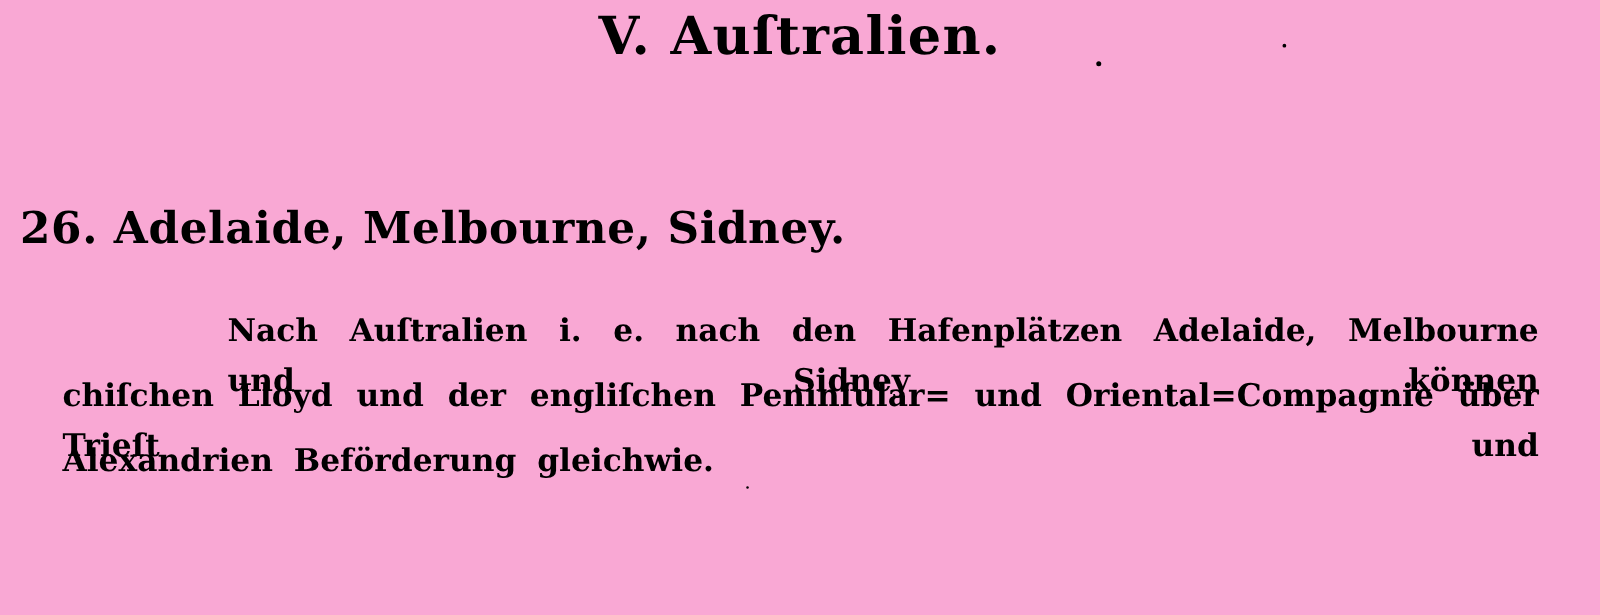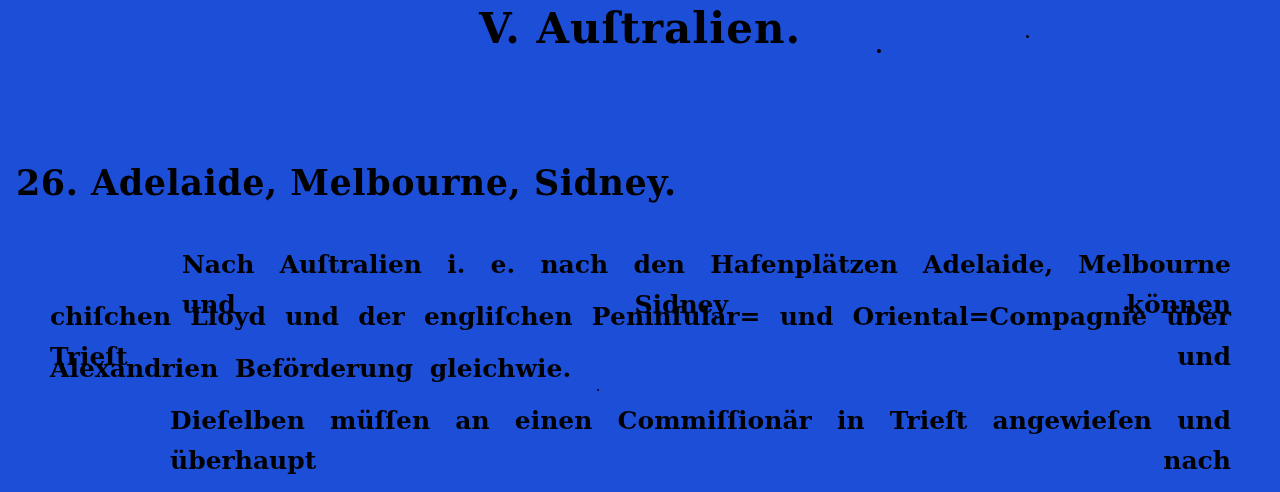--- a/index.html
+++ b/index.html
@@ -11,21 +11,21 @@
     height: 492px;
     background: #ffffff;
     color: #000000;
     font-family: "DejaVu Serif", "Liberation Serif", serif;
     overflow: hidden;
   }
   .page {
     position: relative;
     width: 1280px;
     height: 492px;
-    background: #1d4ed8;
+    background: #f9a8d4;
   }
   .chapter {
     position: absolute;
     top: 4px;
     left: 0;
     width: 100%;
     margin: 0;
     text-align: center;
     font-size: 42px;
     font-weight: 700;
@@ -90,21 +90,20 @@
 
   <div class="textblock">
 
     <section class="para">
       <p class="line just ind1">Nach Auſtralien i. e. nach den Hafenplätzen Adelaide, Melbourne und Sidney können</p>
       <p class="line just">chiſchen Lloyd und der engliſchen Peninſular= und Oriental=Compagnie über Trieſt und</p>
       <p class="line">Alexandrien Beförderung gleichwie.</p>
     </section>
 
     <section class="para">
-      <p class="line just ind2">Dieſelben müſſen an einen Commiſſionär in Trieſt angewieſen und überhaupt nach</p>
     </section>
 
   </div>
 
   <span class="speck speck-1"></span>
   <span class="speck speck-2"></span>
   <span class="speck speck-3"></span>
 
 </main>
 

